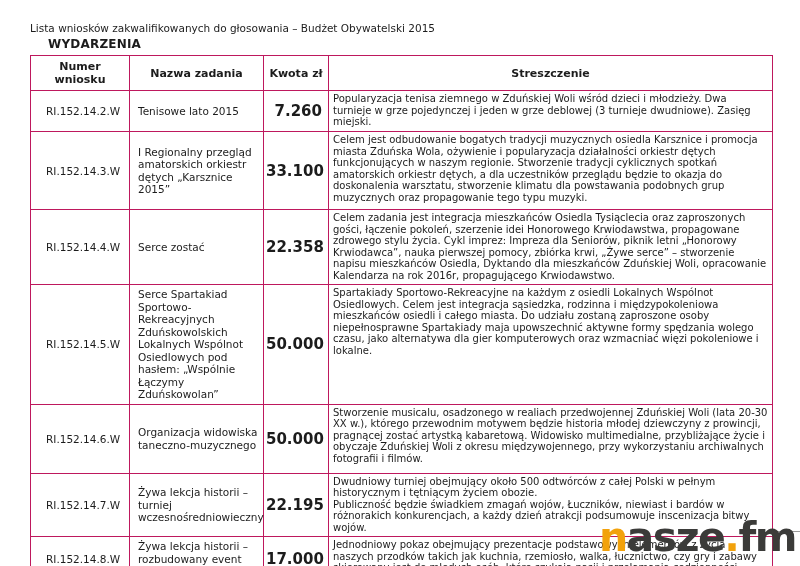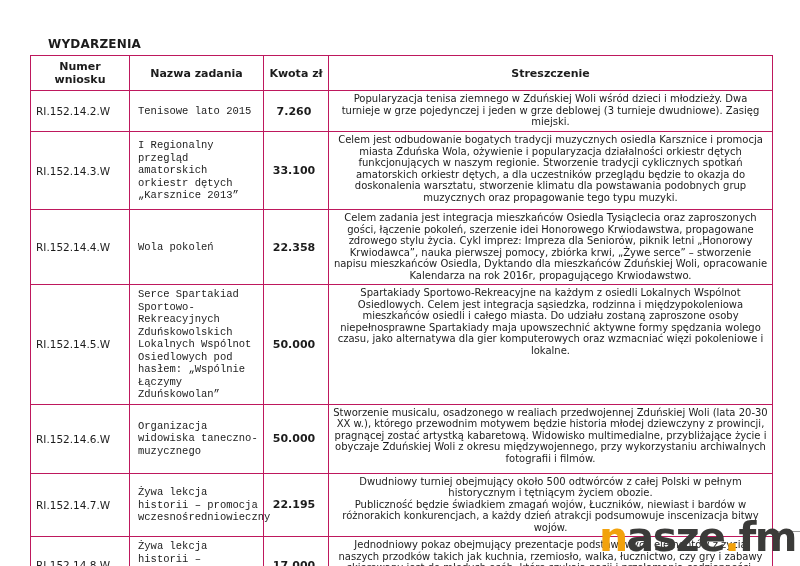--- a/index.html
+++ b/index.html
@@ -15,40 +15,41 @@
   table.apps {
     position:absolute; left:30px; top:55px; width:742px; z-index:1;
     border-collapse:collapse; table-layout:fixed; background:#ffffff;
   }
   .apps col.c1 { width:99px; }
   .apps col.c2 { width:134px; }
   .apps col.c3 { width:65px; }
   .apps col.c4 { width:444px; }
   .apps th, .apps td { border:1px solid #be185d; }
   .apps th { font-size:11px; font-weight:bold; padding:4px 2px; text-align:center; }
-  td.c-num  { font-size:10.5px; padding:2px 2px 2px 5px; vertical-align:middle; }
-  td.c-name { font-size:10.5px; line-height:12.5px; padding:3px 3px 3px 8px; vertical-align:middle;font-family:Liberation Mono, monospace; }
-  td.c-amt  { font-size:11px; font-weight:bold; text-align:center; padding:2px 6px 2px 2px; vertical-align:middle; }
-  td.c-sum  { font-size:10px; line-height:11.5px; padding:2px 4px 3px 4px; vertical-align:top; white-space:pre-line;text-align:center; }
+  td.c-num  { font-size:10.5px; padding:2px 2px 2px 15px; vertical-align:middle; }
+  td.c-name { font-size:10.5px; line-height:12.5px; padding:3px 3px 3px 8px; vertical-align:middle; }
+  td.c-amt  { font-size:15px; font-weight:bold; text-align:right; padding:2px 6px 2px 2px; vertical-align:middle; }
+  td.c-sum  { font-size:10px; line-height:11.5px; padding:2px 4px 3px 4px; vertical-align:top; white-space:pre-line; }
   tr.r1 td{height:34px} tr.r2 td{height:71px} tr.r3 td{height:67px} tr.r4 td{height:90px}
   tr.r5 td{height:62px} tr.r6 td{height:48px} tr.r7 td{height:37px}
 
   .logo {
     position:absolute; right:4px; top:517px; z-index:2;
     font-size:41px; font-weight:bold; letter-spacing:-1.5px; line-height:1;
     font-family:"DejaVu Sans","Liberation Sans",sans-serif;
   }
   .logo .dark { color:#3b3b39; }
   .logo .accent { color:#f2a20c; }
 </style>
 </head>
 <body>
 
 <div class="page">
 
+  <div class="doc-title">Lista wniosków zakwalifikowanych do głosowania – Budżet Obywatelski 2015</div>
   <div class="section-heading">WYDARZENIA</div>
 
   <div class="wm-line"></div>
 
   <table class="apps">
     <colgroup>
         <col class="c1">
         <col class="c2">
         <col class="c3">
         <col class="c4">
@@ -63,45 +64,45 @@
     </thead>
     <tbody>
       <tr class="r1">
         <td class="c-num">RI.152.14.2.W</td>
         <td class="c-name">Tenisowe lato 2015</td>
         <td class="c-amt">7.260</td>
         <td class="c-sum">Popularyzacja tenisa ziemnego w Zduńskiej Woli wśród dzieci i młodzieży. Dwa turnieje w grze pojedynczej i jeden w grze deblowej (3 turnieje dwudniowe). Zasięg miejski.</td>
       </tr>
       <tr class="r2">
         <td class="c-num">RI.152.14.3.W</td>
-        <td class="c-name">I Regionalny przegląd amatorskich orkiestr dętych „Karsznice 2013”</td>
+        <td class="c-name">I Regionalny przegląd amatorskich orkiestr dętych „Karsznice 2015”</td>
         <td class="c-amt">33.100</td>
         <td class="c-sum">Celem jest odbudowanie bogatych tradycji muzycznych osiedla Karsznice i promocja miasta Zduńska Wola, ożywienie i popularyzacja działalności orkiestr dętych funkcjonujących w naszym regionie. Stworzenie tradycji cyklicznych spotkań amatorskich orkiestr dętych, a dla uczestników przeglądu będzie to okazja do doskonalenia warsztatu, stworzenie klimatu dla powstawania podobnych grup muzycznych oraz propagowanie tego typu muzyki.</td>
       </tr>
       <tr class="r3">
         <td class="c-num">RI.152.14.4.W</td>
-        <td class="c-name">Wola pokoleń</td>
+        <td class="c-name">Serce zostać</td>
         <td class="c-amt">22.358</td>
         <td class="c-sum">Celem zadania jest integracja mieszkańców Osiedla Tysiąclecia oraz zaproszonych gości, łączenie pokoleń, szerzenie idei Honorowego Krwiodawstwa, propagowane zdrowego stylu życia. Cykl imprez: Impreza dla Seniorów, piknik letni „Honorowy Krwiodawca”, nauka pierwszej pomocy, zbiórka krwi, „Żywe serce” – stworzenie napisu mieszkańców Osiedla, Dyktando dla mieszkańców Zduńskiej Woli, opracowanie Kalendarza na rok 2016r, propagującego Krwiodawstwo.</td>
       </tr>
       <tr class="r4">
         <td class="c-num">RI.152.14.5.W</td>
         <td class="c-name">Serce Spartakiad Sportowo-Rekreacyjnych Zduńskowolskich Lokalnych Wspólnot Osiedlowych pod hasłem: „Wspólnie Łączymy Zduńskowolan”</td>
         <td class="c-amt">50.000</td>
         <td class="c-sum">Spartakiady Sportowo-Rekreacyjne na każdym z osiedli Lokalnych Wspólnot Osiedlowych. Celem jest integracja sąsiedzka, rodzinna i międzypokoleniowa mieszkańców osiedli i całego miasta. Do udziału zostaną zaproszone osoby niepełnosprawne Spartakiady maja upowszechnić aktywne formy spędzania wolego czasu, jako alternatywa dla gier komputerowych oraz wzmacniać więzi pokoleniowe i lokalne.</td>
       </tr>
       <tr class="r5">
         <td class="c-num">RI.152.14.6.W</td>
         <td class="c-name">Organizacja widowiska taneczno-muzycznego</td>
         <td class="c-amt">50.000</td>
         <td class="c-sum">Stworzenie musicalu, osadzonego w realiach przedwojennej Zduńskiej Woli (lata 20-30 XX w.), którego przewodnim motywem będzie historia młodej dziewczyny z prowincji, pragnącej zostać artystką kabaretową. Widowisko multimedialne, przybliżające życie i obyczaje Zduńskiej Woli z okresu międzywojennego, przy wykorzystaniu archiwalnych fotografii i filmów.</td>
       </tr>
       <tr class="r6">
         <td class="c-num">RI.152.14.7.W</td>
-        <td class="c-name">Żywa lekcja historii – promocja wczesnośredniowieczny</td>
+        <td class="c-name">Żywa lekcja historii – turniej wczesnośredniowieczny</td>
         <td class="c-amt">22.195</td>
         <td class="c-sum">Dwudniowy turniej obejmujący około 500 odtwórców z całej Polski w pełnym historycznym i tętniącym życiem obozie.
 Publiczność będzie świadkiem zmagań wojów, Łuczników, niewiast i bardów w różnorakich konkurencjach, a każdy dzień atrakcji podsumowuje inscenizacja bitwy wojów.</td>
       </tr>
       <tr class="r7">
         <td class="c-num">RI.152.14.8.W</td>
         <td class="c-name">Żywa lekcja historii – rozbudowany event Słowian i wikingów</td>
         <td class="c-amt">17.000</td>
         <td class="c-sum">Jednodniowy pokaz obejmujący prezentacje podstawowych elementów z życia naszych przodków takich jak kuchnia, rzemiosło, walka, łucznictwo, czy gry i zabawy skierowany jest do młodych osób, które szukają pasji i przełamania codzienności.</td>
       </tr>

